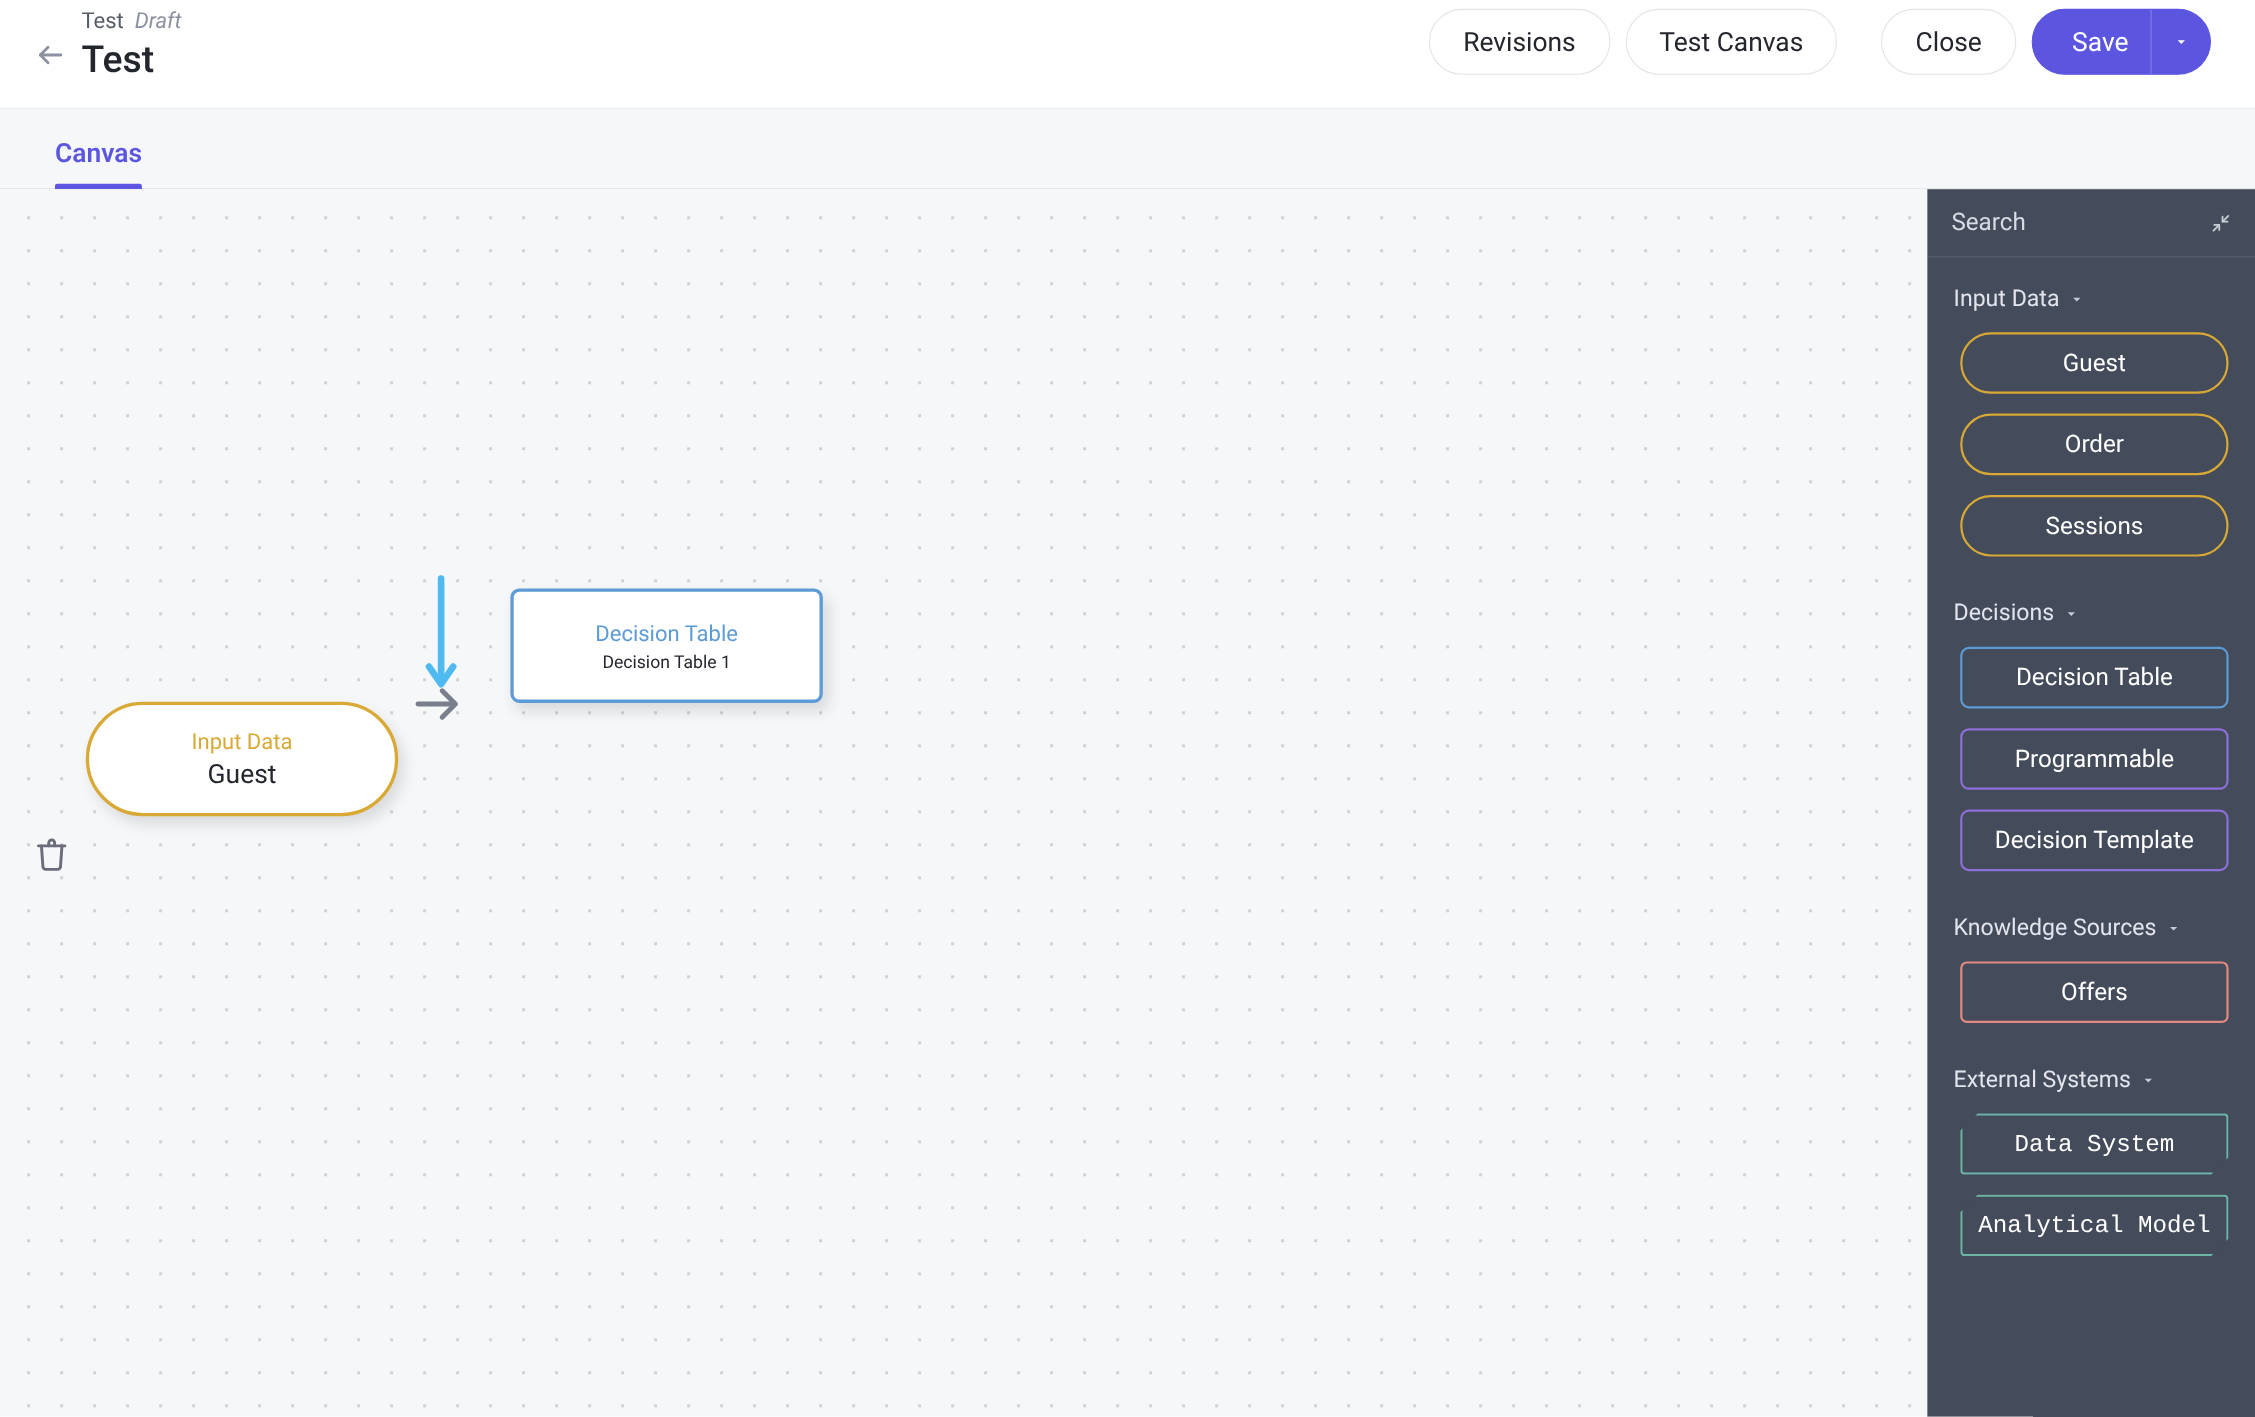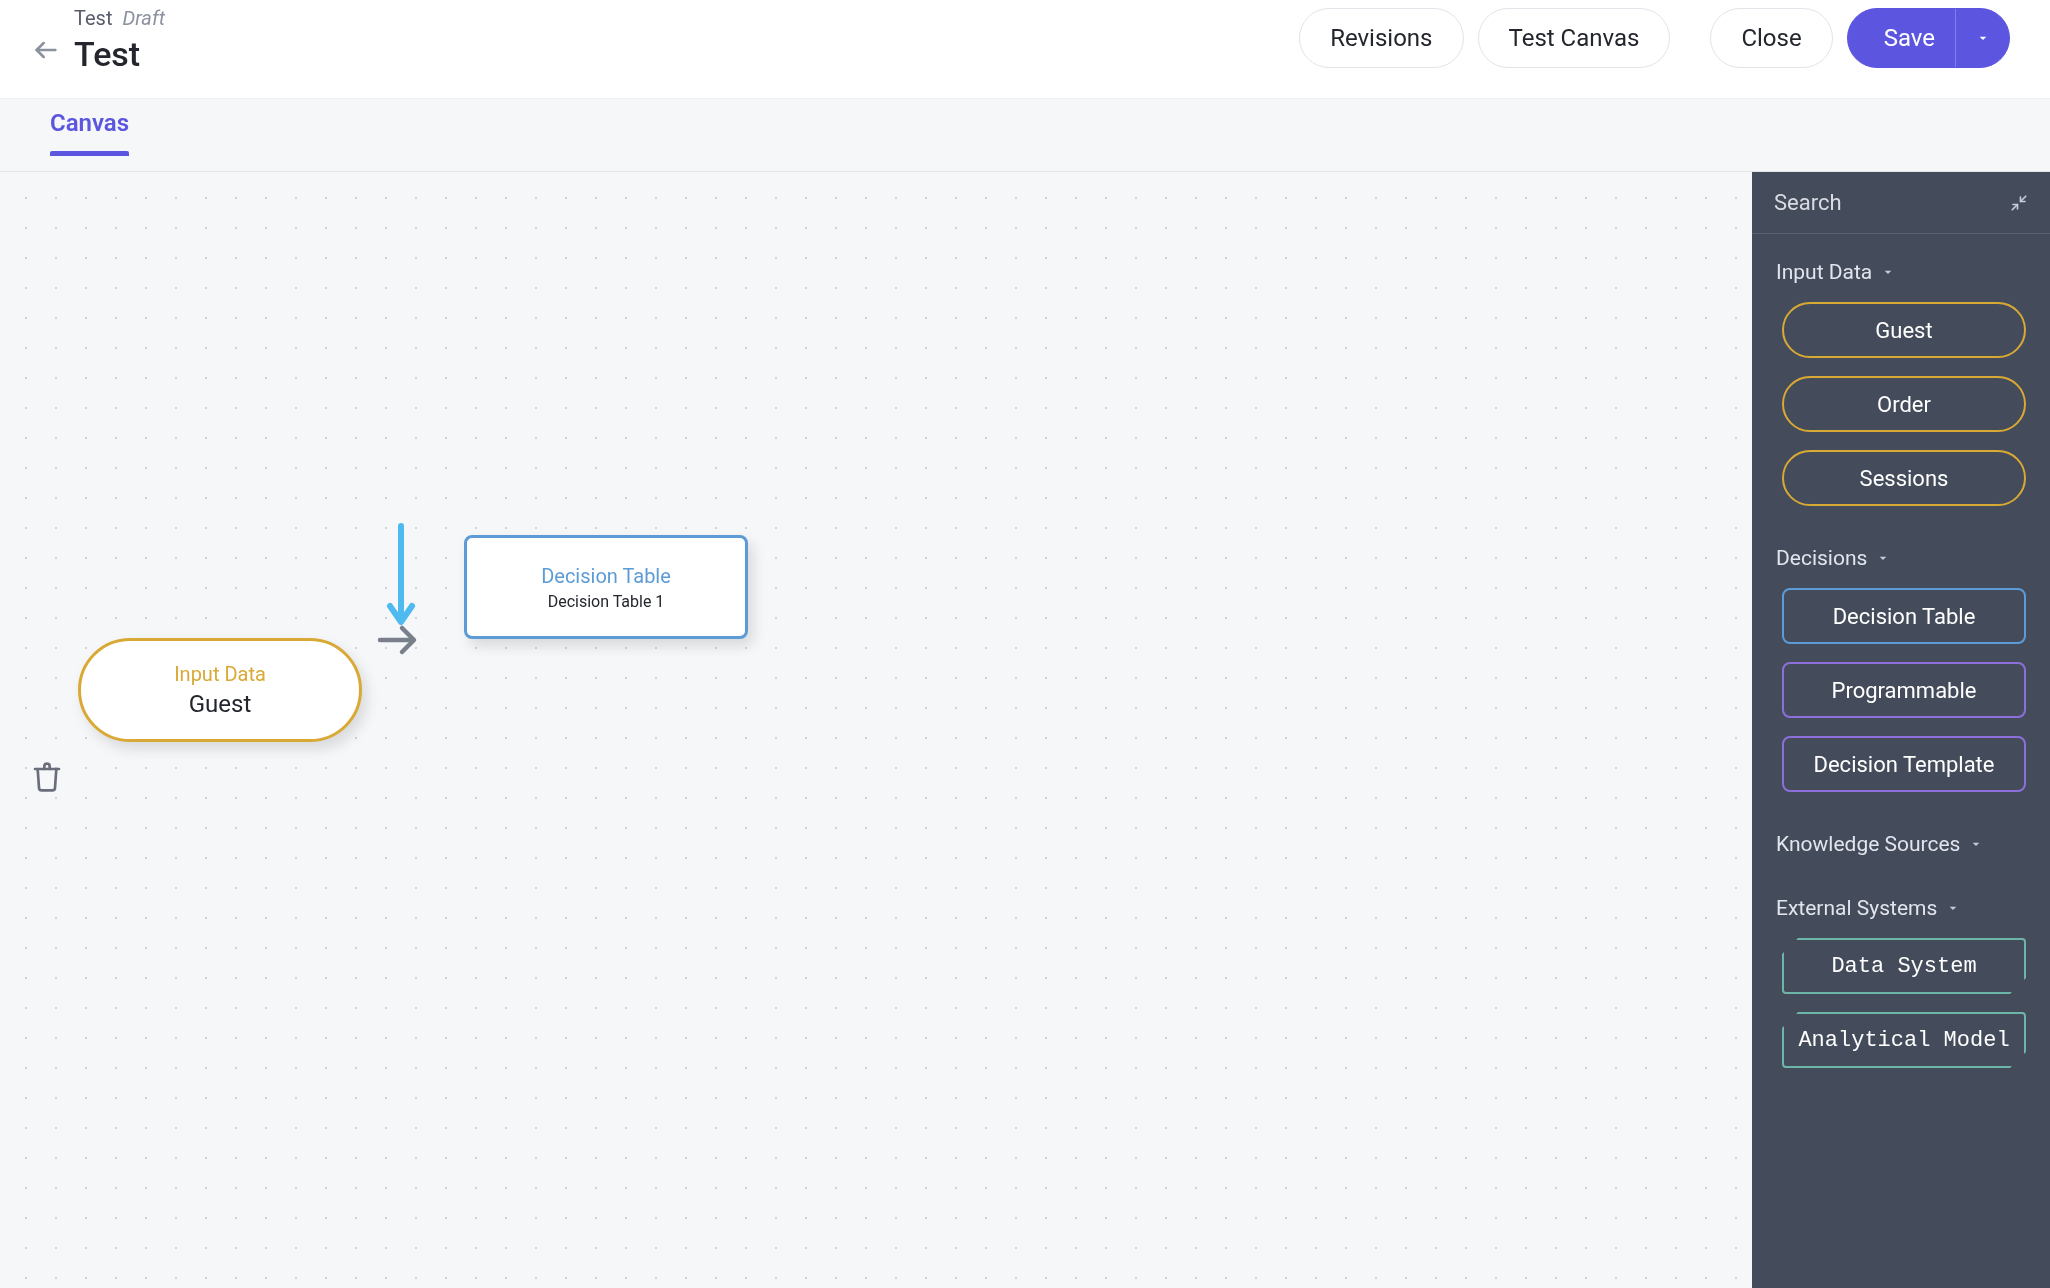--- a/index.html
+++ b/index.html
@@ -35,21 +35,21 @@
   .btn {
     height:60px; padding:0 30px; border-radius:30px; border:1px solid var(--border);
     background:#fff; color: var(--text-dark); font-size:24px; display:flex; align-items:center; justify-content:center; cursor:pointer;
   }
   .btn-primary {
     background: var(--purple); border-color: var(--purple); color:#fff; padding:0 0 0 36px; gap:20px;
   }
   .btn-primary .save-caret { width:54px; height:100%; display:flex; align-items:center; justify-content:center; border-left:1px solid rgba(255,255,255,0.25); }
 
   
-  .tabstrip { height:74px; background: var(--bg-app); border-top:1px solid #eceef3; border-bottom:1px solid var(--border); display:flex; align-items:flex-end; padding:16px 50px; }
+  .tabstrip { height:74px; background: var(--bg-app); border-top:1px solid #eceef3; border-bottom:1px solid var(--border); display:flex; align-items:flex-end; padding:0 50px; }
   .tab { font-size:24px; font-weight:600; color: var(--purple); padding:0 0 18px 0; position:relative; cursor:pointer; }
   .tab::after { content:""; position:absolute; left:0; right:0; bottom:-1px; height:5px; background: var(--purple); border-radius:2px 2px 0 0; }
 
   
   .body { display:flex; height: calc(1288px - 98px - 74px); }
 
   
   .canvas {
     flex:1; position:relative; overflow:hidden;
     background-color: var(--bg-app);
@@ -241,20 +241,23 @@
 
         <div class="palette-group">
           <div class="palette-title">
             <span>Knowledge Sources</span>
             <span class="chev">
               <svg width="16" height="16" viewBox="0 0 24 24" fill="currentColor">
                   <path d="M7 10l5 5 5-5z"></path>
                 </svg>
             </span>
           </div>
+          <div class="palette-items">
+            <div class="chip pink">Offers</div>
+          </div>
         </div>
 
         <div class="palette-group">
           <div class="palette-title">
             <span>External Systems</span>
             <span class="chev">
               <svg width="16" height="16" viewBox="0 0 24 24" fill="currentColor">
                   <path d="M7 10l5 5 5-5z"></path>
                 </svg>
             </span>

